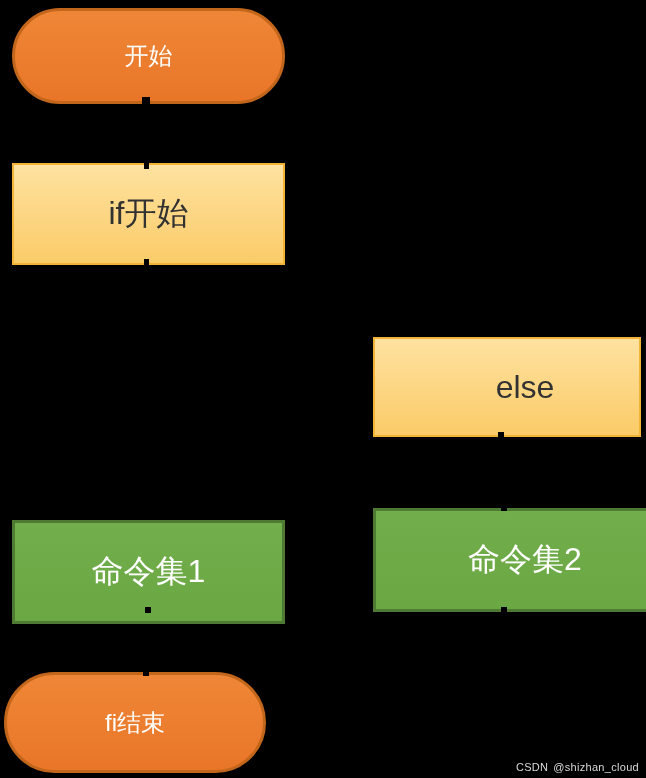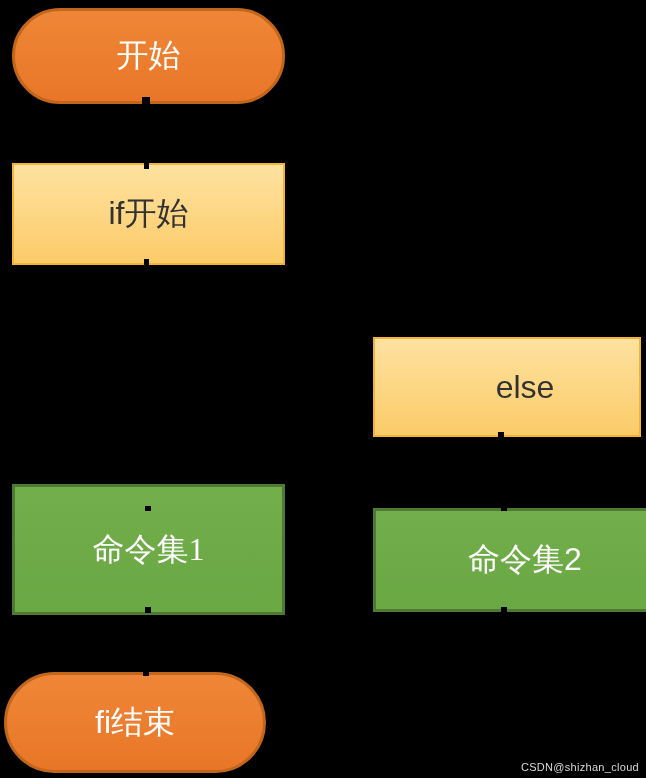--- a/index.html
+++ b/index.html
@@ -26,42 +26,42 @@
     justify-content: center;
     text-align: center;
     box-sizing: border-box;
   }
   
   .terminator {
     background: linear-gradient(#EF8637, #E97628);
     border: 3px solid #C2661B;
     border-radius: 52px;
     color: #FFFFFF;
-    font-size: 32px;
+    font-size: 24px;
     justify-content: center;
   }
   .terminator.start { left: 12px; top: 8px;   width: 273px; height: 96px; }
   .terminator.fi    { left: 4px;  top: 672px; width: 262px; height: 101px; }
   
   .process-yellow {
     background: linear-gradient(#FEE2A0, #FBCB68);
     border: 2px solid #F2B437;
     color: #323232;
     font-size: 32px;
   }
   .process-yellow.if-begin { left: 12px;  top: 163px; width: 273px; height: 102px; }
   .process-yellow.else-box { left: 373px; top: 337px; width: 268px; height: 100px; padding-left: 36px; }
   
   .process-green {
     background: linear-gradient(#72AE4B, #6AA844);
     border: 3px solid #4F7A33;
     color: #FFFFFF;
     font-size: 32px;
   }
-  .process-green.cmd1 { left: 12px;  top: 484px; width: 273px; height: 131px; font-family: Liberation Serif, serif; }
+  .process-green.cmd1 { left: 12px;  top: 520px; width: 273px; height: 104px; }
   .process-green.cmd2 { left: 373px; top: 508px; width: 304px; height: 104px; }
   
   .decision {
     left: 10px; top: 323px; width: 277px; height: 128px;
     color: #FFFFFF;
     font-size: 31px;
     line-height: 1.32;
   }
   .decision svg {
     position: absolute;
@@ -91,21 +91,21 @@
   
   .watermark {
     position: absolute;
     right: 7px;
     bottom: 5px;
     color: #D9D9D9;
     font-size: 11px;
     letter-spacing: 0.3px;
     white-space: nowrap;
   }
-  .watermark .brand { }
+  .watermark .brand { margin-right: 5px; }
 </style>
 </head>
 <body>
 
 <div class="canvas">
 
   <div class="node terminator start">
     <span>开始</span>
   </div>
 

